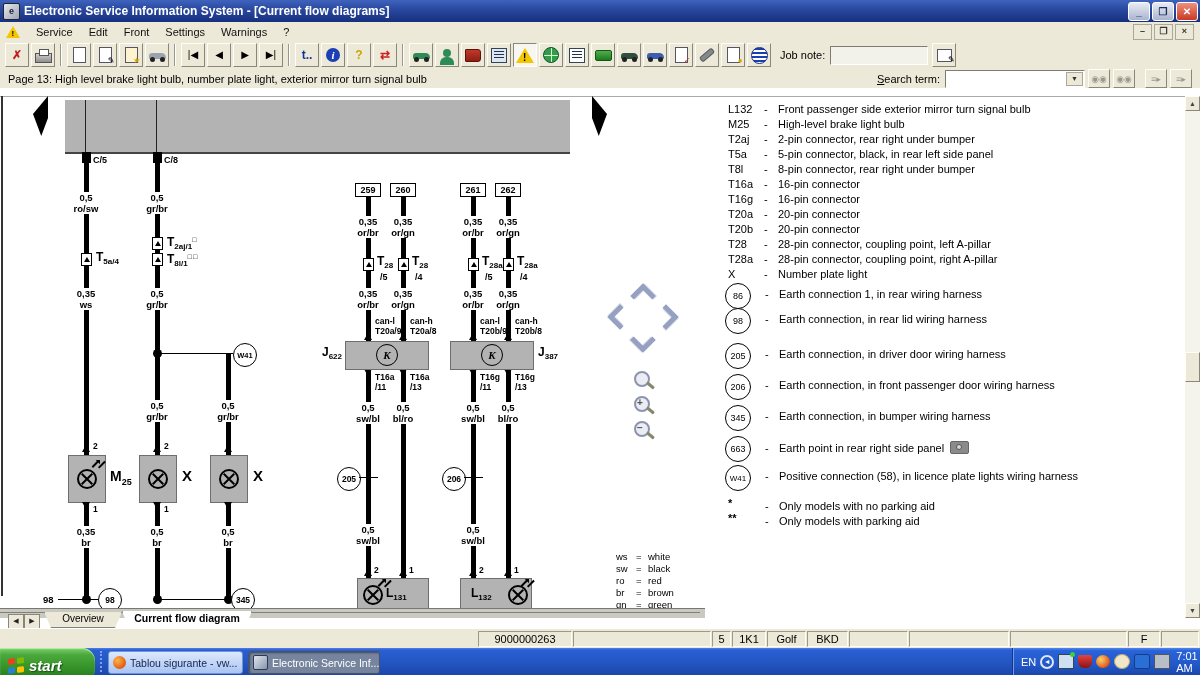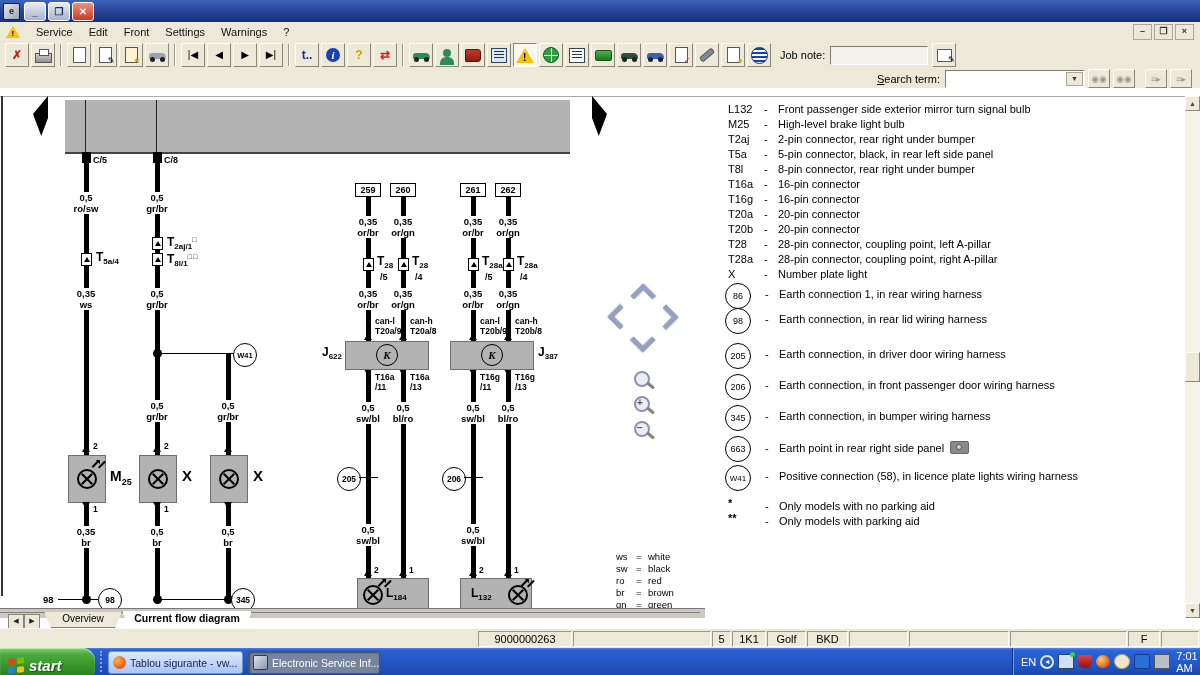--- a/index.html
+++ b/index.html
@@ -169,20 +169,21 @@
     border-left:1px solid #16358a;box-shadow:inset 1px 0 0 #6f9bef;display:flex;align-items:center;color:#fff;font-size:11px;}
   .trico{width:14px;height:13px;margin-left:4px;flex:none;}
 </style>
 </head>
 <body>
 
 <div id="screen">
 
   <div id="titlebar">
     <div class="appicon">e</div>
+    <div class="ttl">Electronic Service Information System - [Current flow diagrams]</div>
     <div class="winbtn gray">_</div>
     <div class="winbtn gray">❐</div>
     <div class="winbtn red">✕</div>
   </div>
 
   <div id="menubar">
     <div class="warnico">
         <i>!</i>
       </div>
     <span class="mitem">Service</span>
@@ -302,20 +303,21 @@
       <input value="" style="">
       <div class="tbtn" style="margin-left:4px">
           <div class="ic-page" style="width:13px;height:11px">
             <span class="mk">✎</span>
           </div>
         </div>
     </div>
   </div>
 
   <div id="infobar">
+    <span id="pageinfo">Page 13: High level brake light bulb, number plate light, exterior mirror turn signal bulb</span>
     <div id="searchwrap">
       <span class="slabel"><u>S</u><span>earch term:</span></span>
       <div id="combo">
         <span style="font-size:10px;padding-left:2px"></span>
         <div class="drop">▼</div>
       </div>
       <div class="sbtn">
           <span>◉◉</span>
         </div>
       <div class="sbtn">
@@ -568,21 +570,21 @@
     <div class="gbox" style="left:450px;top:253px;width:82px;height:27px">
       <div class="kcirc" style="left:30px;top:2px">
           <span>K</span>
         </div>
     </div>
     <div class="clab" style="left:538px;top:258px"><span>J</span><sub>387</sub></div>
 
     <div class="gbox" style="left:357px;top:490px;width:70px;height:30px">
       <div class="bulb" style="left:5px;top:6px"></div>
       <div class="flash" style="left:18px;top:-2px"></div>
-      <div class="clab" style="left:28px;top:8px"><span>L</span><sub>184</sub></div>
+      <div class="clab" style="left:28px;top:8px"><span>L</span><sub>131</sub></div>
     </div>
     <div class="gbox" style="left:460px;top:490px;width:70px;height:30px">
       <div class="clab" style="left:10px;top:8px"><span>L</span><sub>132</sub></div>
       <div class="bulb" style="left:47px;top:6px"></div>
       <div class="flash" style="left:58px;top:-2px"></div>
     </div>
 
     <div class="chev" style="left:634px;top:199px;transform:rotate(-45deg)"></div>
     <div class="chev" style="left:611px;top:220px;transform:rotate(-135deg)"></div>
     <div class="chev" style="left:657px;top:220px;transform:rotate(45deg)"></div>

